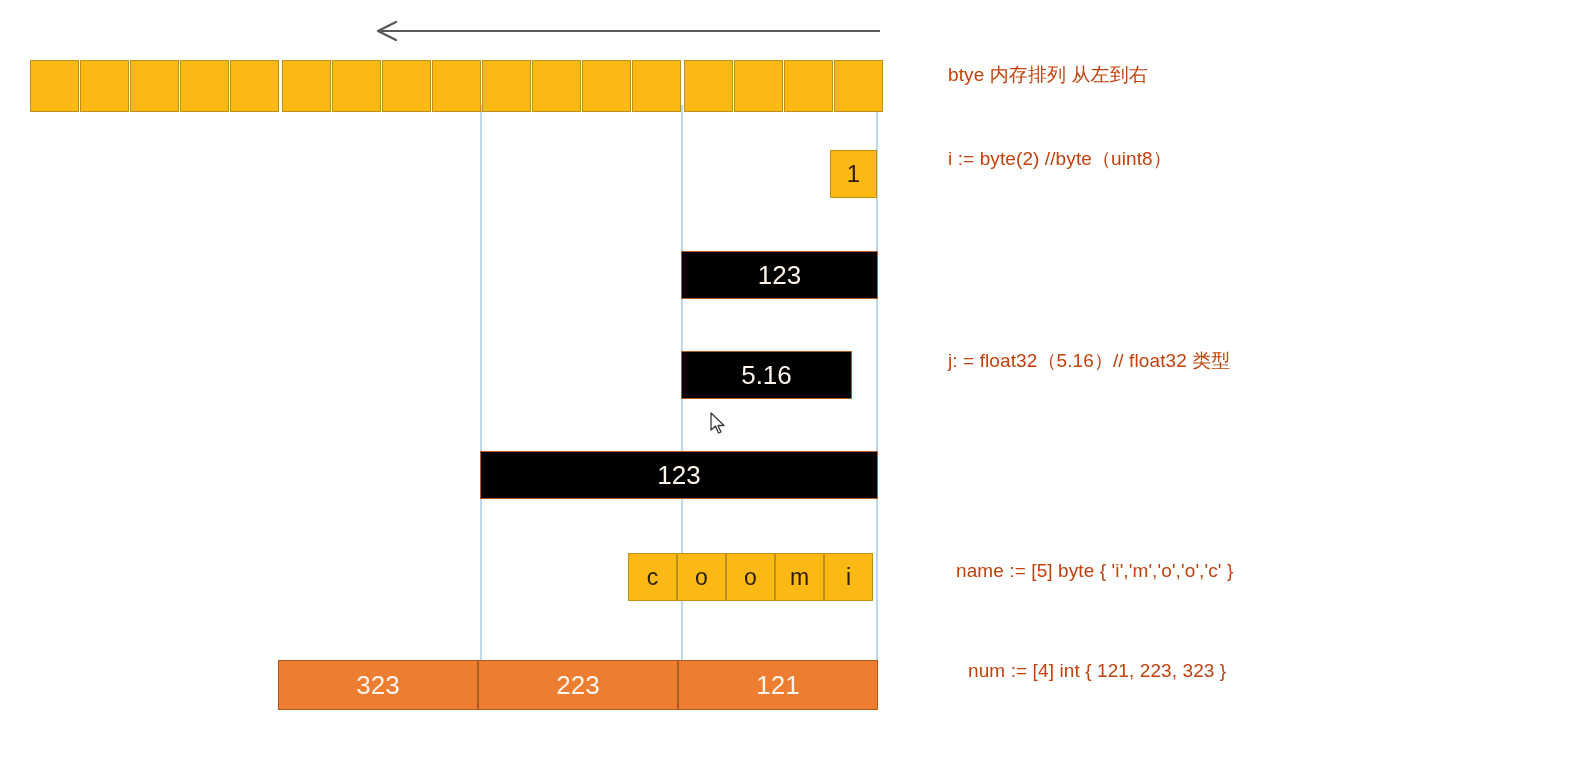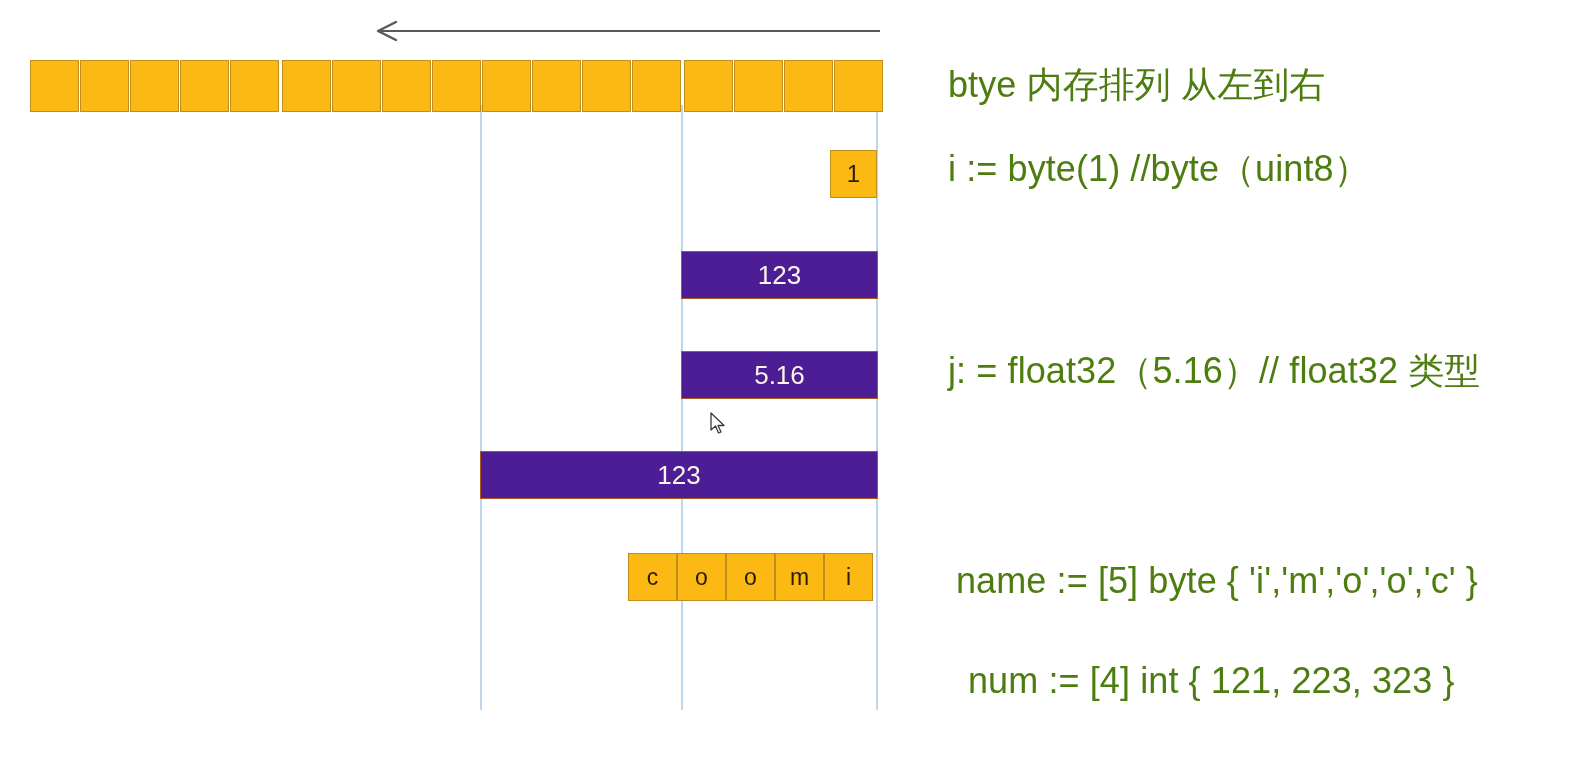--- a/index.html
+++ b/index.html
@@ -63,21 +63,21 @@
   
   .bar {
     position: absolute;
     box-sizing: border-box;
     display: flex;
     align-items: center;
     justify-content: center;
     height: 48px;
   }
   .bar-orange {
-    background: #4c1d95;
+    background: #000000;
     border: 1.5px solid #ae5a21;
     color: #fdf4ec;
     font-size: 26px;
   }
   .bar-yellow {
     background: #fcb813;
     border: 1.5px solid #bf8f1b;
     color: #2b1d06;
     font-size: 24px;
   }
@@ -93,21 +93,21 @@
   #bar-int32 {
     left: 681px;
     top: 251px;
     width: 197px;
   }
 
   
   #bar-float32 {
     left: 681px;
     top: 351px;
-    width: 197px;
+    width: 171px;
   }
 
   
   #bar-int64 {
     left: 480px;
     top: 451px;
     width: 398px;
   }
 
   
@@ -149,23 +149,23 @@
     align-items: center;
     justify-content: center;
     font-size: 26px;
     color: #fdf4ec;
   }
 
   
   .caption {
     position: absolute;
     left: 948px;
-    font-size: 36px;
+    font-size: 19px;
     line-height: 1.15;
-    color: #4d7c0f;
+    color: #c2410c;
     white-space: nowrap;
     letter-spacing: 0.1px;
   }
   #cap-0 { top: 64px; }
   #cap-1 { top: 148px; }
   #cap-2 { top: 250px; }
   #cap-3 { top: 350px; }
   #cap-4 { top: 452px; }
   #cap-5 { top: 560px; margin-left: 8px; }
   #cap-6 { top: 660px; margin-left: 20px; }
@@ -225,23 +225,28 @@
   <div class="bar bar-orange" id="bar-int64">123</div>
 
   <div id="row-name">
     <div class="cell">c</div>
     <div class="cell">o</div>
     <div class="cell">o</div>
     <div class="cell">m</div>
     <div class="cell">i</div>
   </div>
 
+  <div id="row-num">
+    <div class="seg">323</div>
+    <div class="seg">223</div>
+    <div class="seg">121</div>
+  </div>
 
   <div class="caption" id="cap-0">btye 内存排列 从左到右</div>
-  <div class="caption" id="cap-1">i := byte(1)  //byte（uint8）</div>
+  <div class="caption" id="cap-1">i := byte(2)  //byte（uint8）</div>
   <div class="caption" id="cap-3">j: = float32（5.16）// float32 类型</div>
   <div class="caption" id="cap-5">name := [5] byte { 'i','m','o','o','c' }</div>
   <div class="caption" id="cap-6">num := [4] int { 121, 223, 323 }</div>
 
   <svg id="cursor" viewBox="0 0 18 24">
     <polygon points="1,1 1,18 5.5,14 8.5,21 11,20 8,13.5 14,13.5" fill="#ffffff" stroke="#3a3a3a" stroke-width="1.3" stroke-linejoin="round"></polygon>
   </svg>
 
 </div>
 

